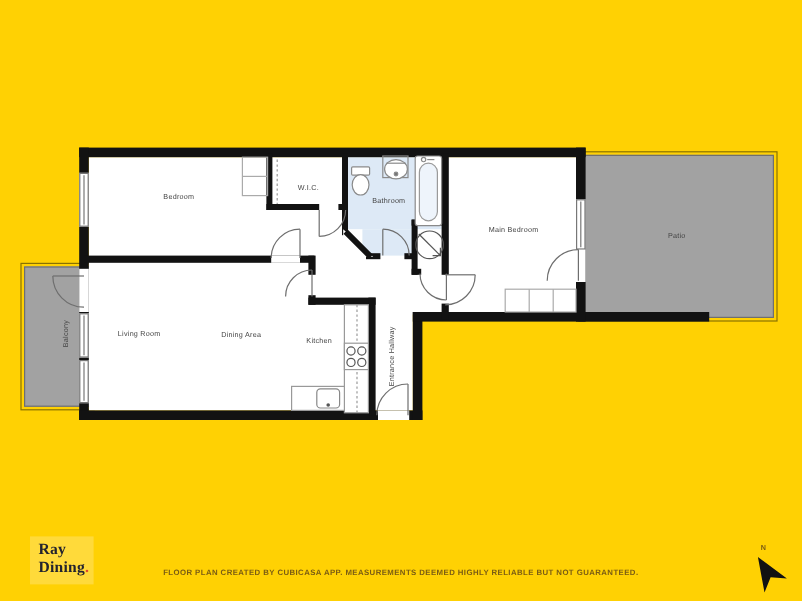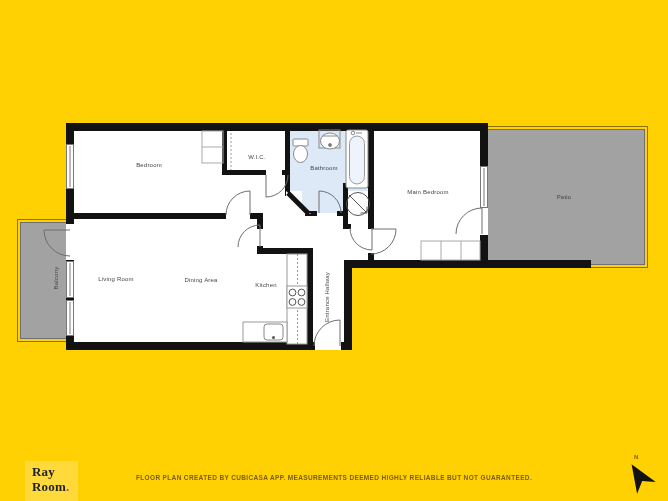--- a/index.html
+++ b/index.html
@@ -11,21 +11,21 @@
   .room-white{position:absolute;background:#ffffff;}
   .room-blue{position:absolute;background:#dde9f6;}
   .wall{position:absolute;background:#121212;}
   .window{position:absolute;background:#ffffff;border:1px solid #777;box-sizing:border-box;}
   .gap{position:absolute;background:#ffffff;}
   .room-label{position:absolute;font-size:6px;color:#454545;letter-spacing:.2px;
       white-space:nowrap;transform:translate(-50%,-50%);}
   .room-label.vert{transform:translate(-50%,-50%) rotate(-90deg);}
   #fixtures{position:absolute;left:0;top:0;}
   #logo-panel{position:absolute;left:25px;top:447px;width:53px;height:40px;
-      background:#ffda3a;padding:3px 0 0 7px;box-sizing:border-box;margin-top:14px;}
+      background:#ffda3a;padding:3px 0 0 7px;box-sizing:border-box;}
   #logo-panel .logo-text{font-family:"Liberation Serif",serif;font-weight:bold;
       font-size:13px;line-height:15px;color:#23232e;letter-spacing:.2px;}
   #logo-panel .logo-dot{color:#e0432d;}
   #disclaimer{position:absolute;left:0;right:0;top:474px;text-align:center;
       font-size:6.5px;font-weight:bold;color:#7a5c14;letter-spacing:.35px;}
   #compass{position:absolute;left:620px;top:452px;width:42px;height:44px;}
   #compass .n-label{position:absolute;left:14px;top:2px;font-size:6px;font-weight:bold;color:#7a5c14;}
   #compass svg{position:absolute;left:4px;top:8px;}
 </style>
 </head>
@@ -185,21 +185,21 @@
   <span class="room-label" style="left:428px;top:192px;">Main Bedroom</span>
   <span class="room-label" style="left:564px;top:197px;">Patio</span>
   <span class="room-label" style="left:116px;top:279px;">Living Room</span>
   <span class="room-label" style="left:201px;top:280px;">Dining Area</span>
   <span class="room-label" style="left:266px;top:285px;">Kitchen</span>
   <span class="room-label vert" style="left:56px;top:278px;">Balcony</span>
   <span class="room-label vert" style="left:327px;top:297px;">Entrance Hallway</span>
 
   <div id="logo-panel">
     <div class="logo-text">Ray</div>
-    <div class="logo-text"><span>Room</span><span class="logo-dot">.</span></div>
+    <div class="logo-text"><span>Dining</span><span class="logo-dot">.</span></div>
   </div>
 
   <div id="disclaimer">FLOOR PLAN CREATED BY CUBICASA APP. MEASUREMENTS DEEMED HIGHLY RELIABLE BUT NOT GUARANTEED.</div>
 
   <div id="compass">
     <span class="n-label">N</span>
     <svg width="34" height="34" viewBox="0 0 34 34">
       <polygon points="15,2 26,30 15,22 4,30" fill="#121212" transform="rotate(-32 15 16)"></polygon>
     </svg>
   </div>

